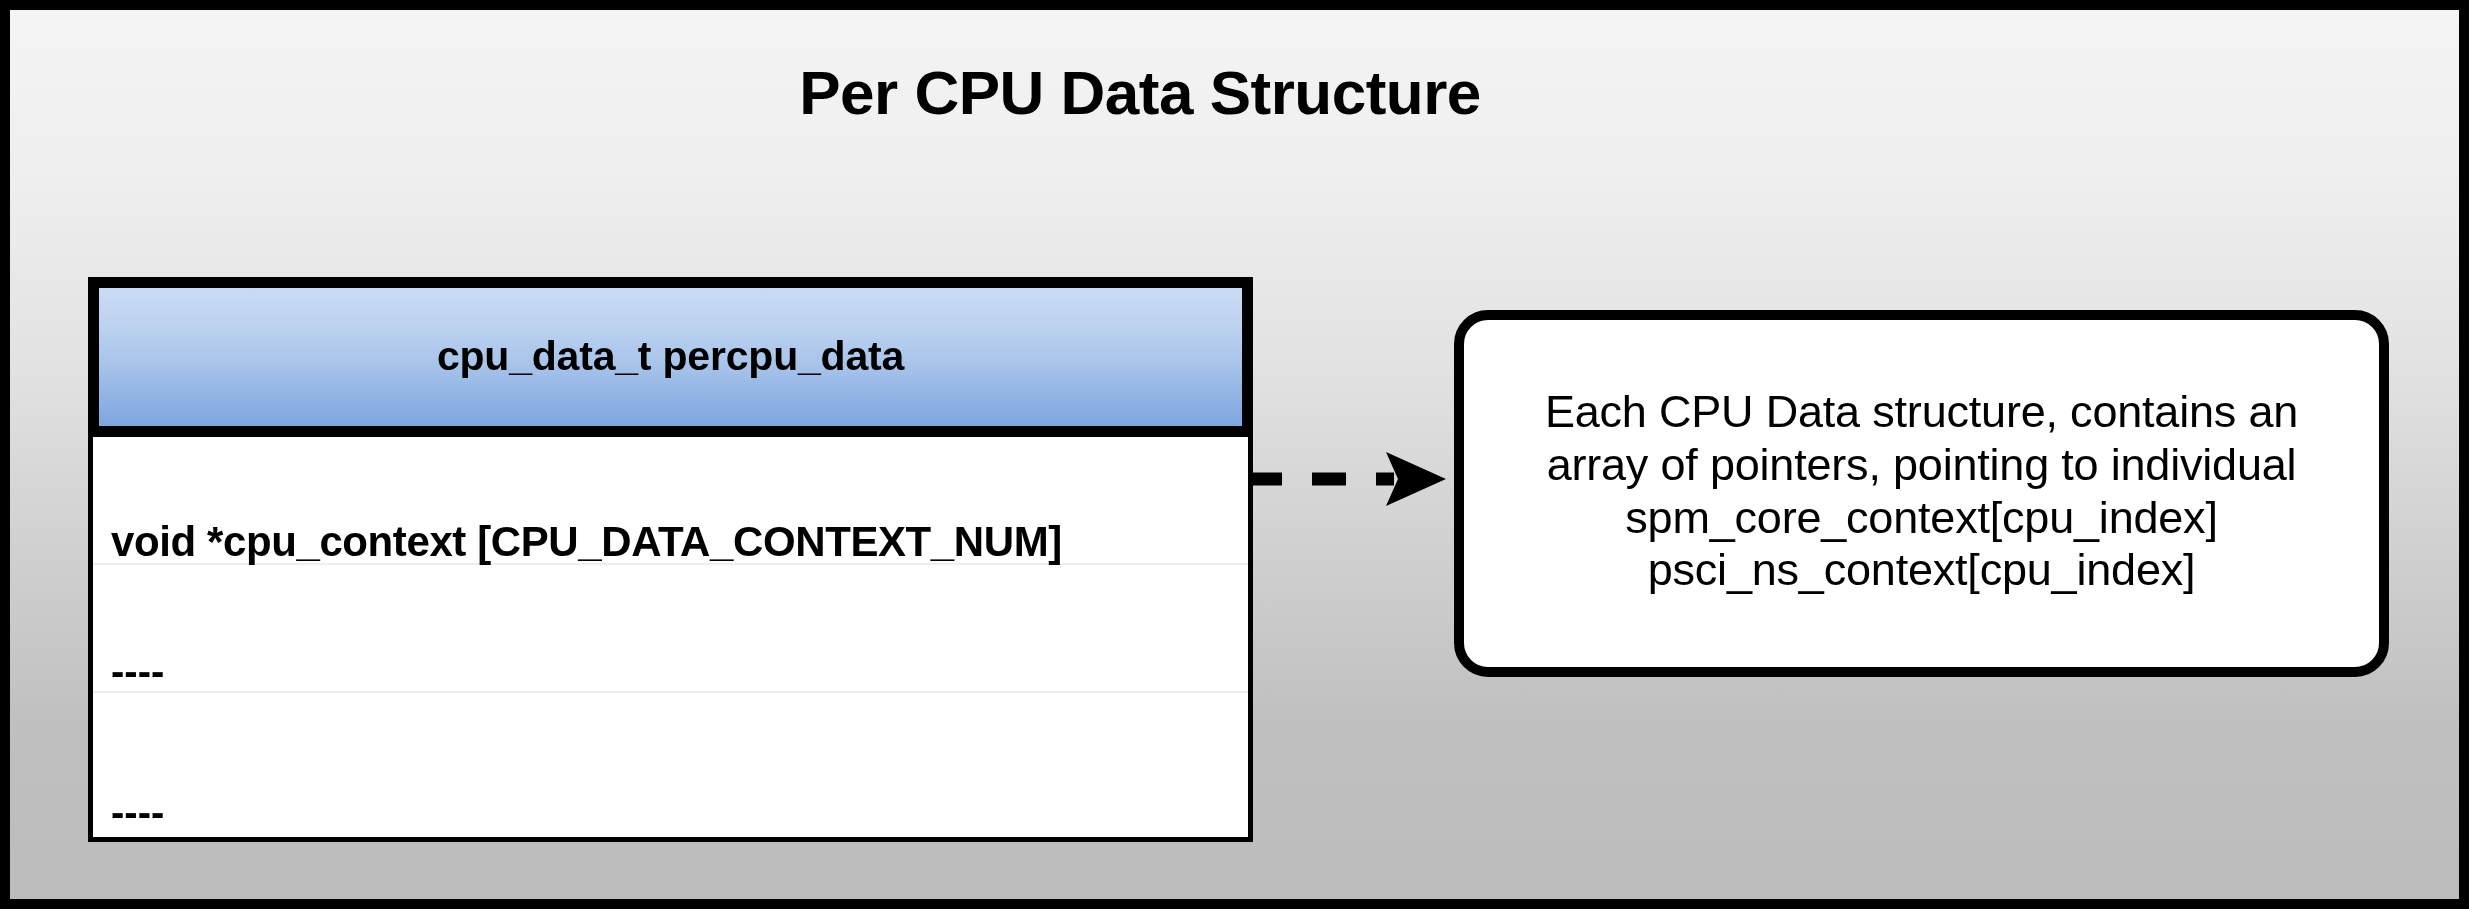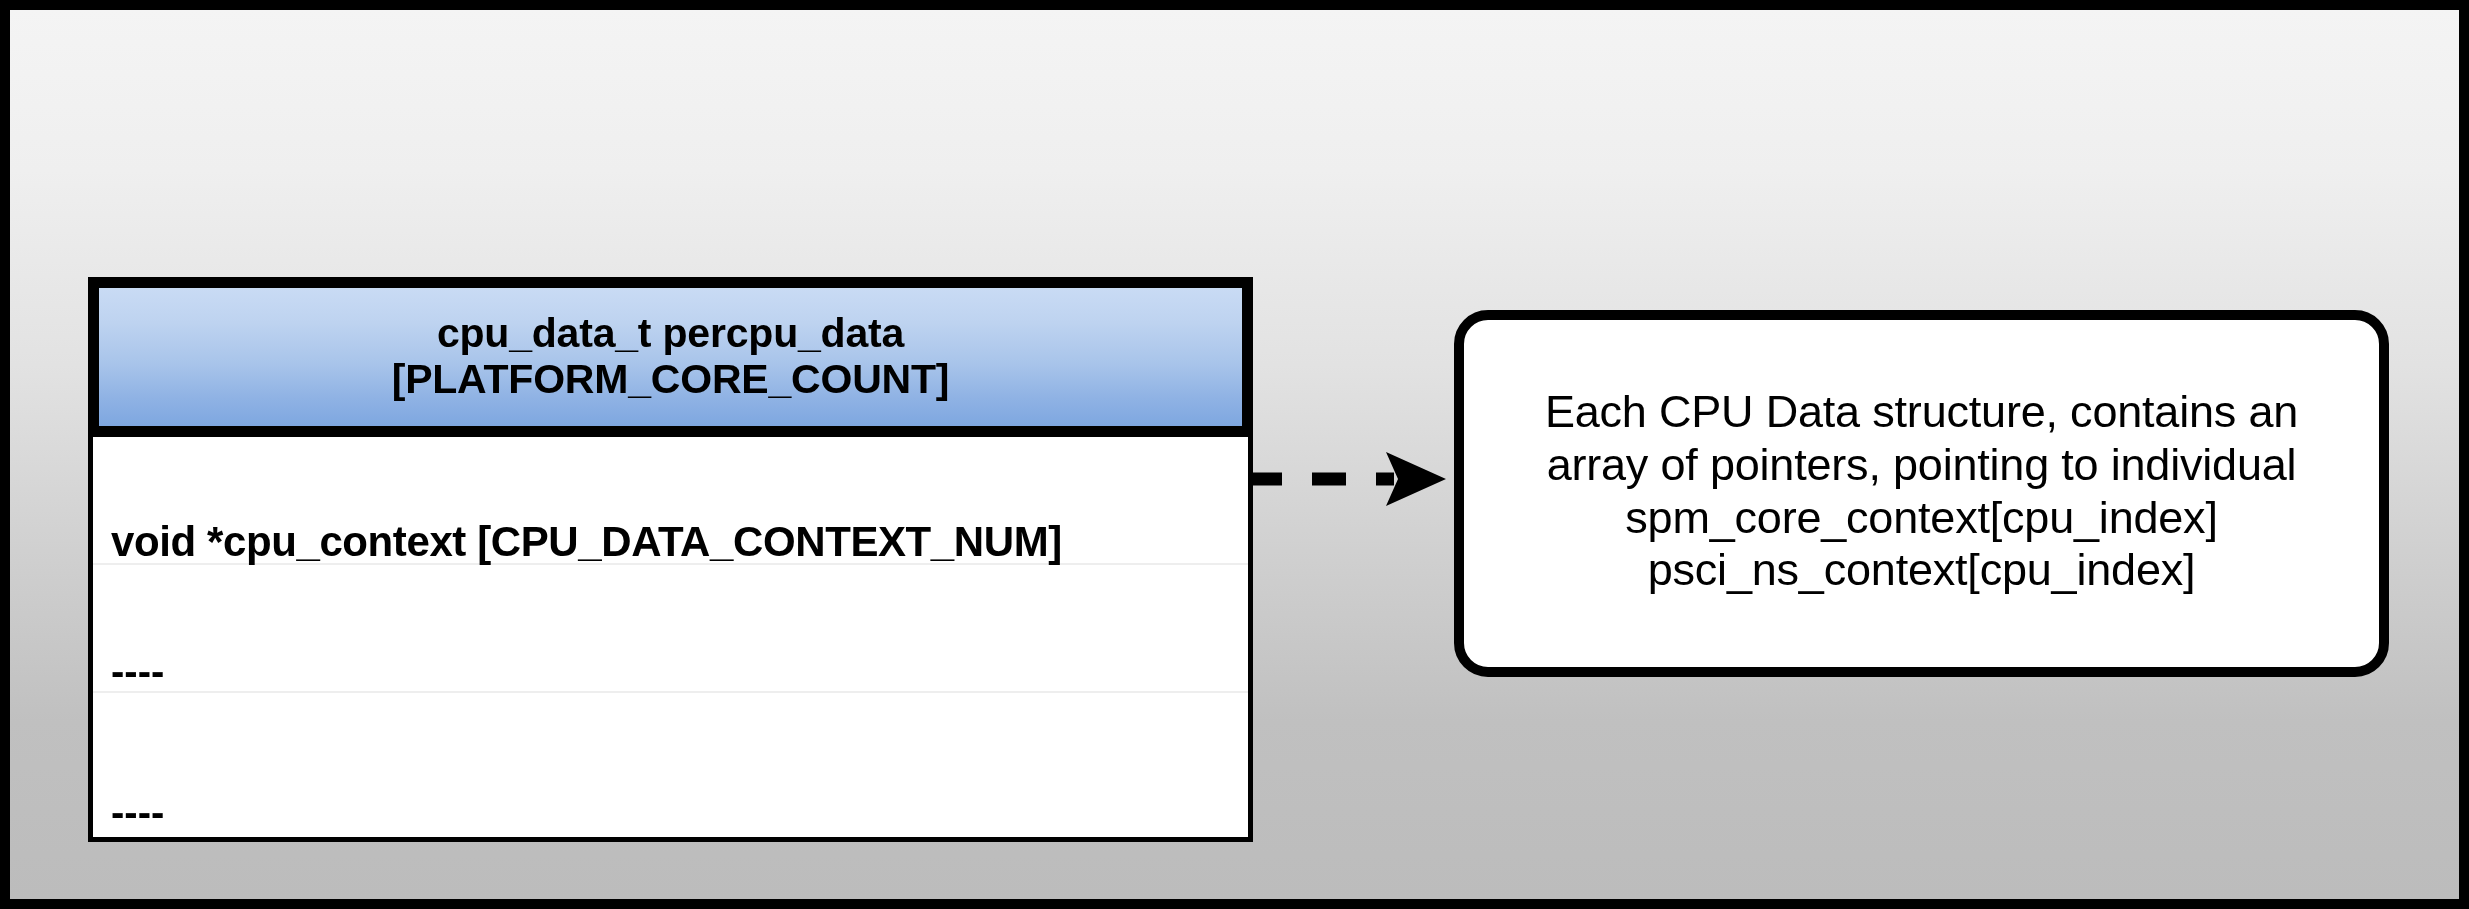--- a/index.html
+++ b/index.html
@@ -152,26 +152,26 @@
     line-height: 1.17;
     letter-spacing: -0.2px;
   }
 </style>
 </head>
 <body>
 
 <div id="page">
   <div id="canvas">
 
+    <div id="title">Per CPU Data Structure</div>
 
     <div id="struct-table">
 
       <div id="struct-header">
         <div class="hdr-line">cpu_data_t percpu_data</div>
-        <div class="hdr-line">[PLATFORM_CORE_COUNT]</div>
       </div>
 
       <div id="struct-body">
 
         <div class="struct-row">
           <span class="row-text">void *cpu_context [CPU_DATA_CONTEXT_NUM]</span>
         </div>
 
         <div class="struct-row">
           <span class="row-text dashes">----</span>

